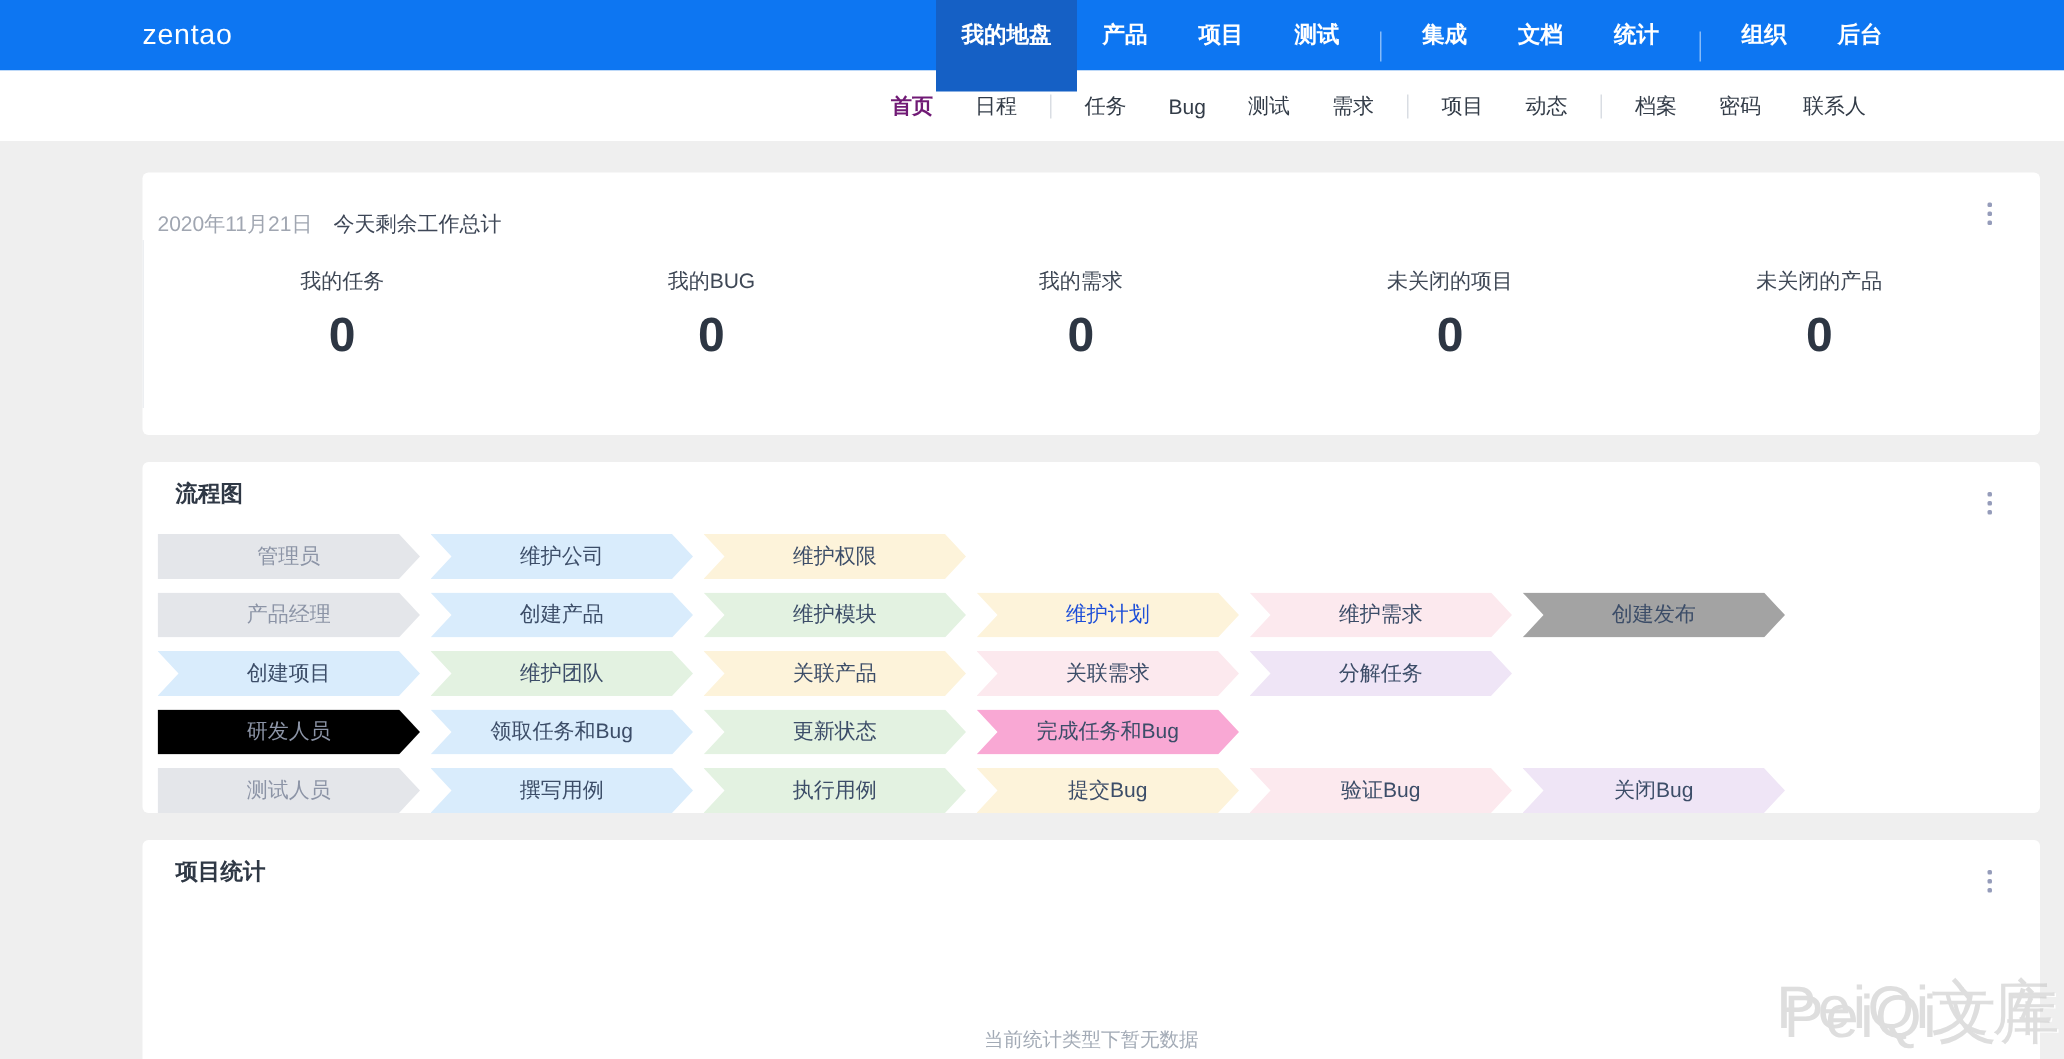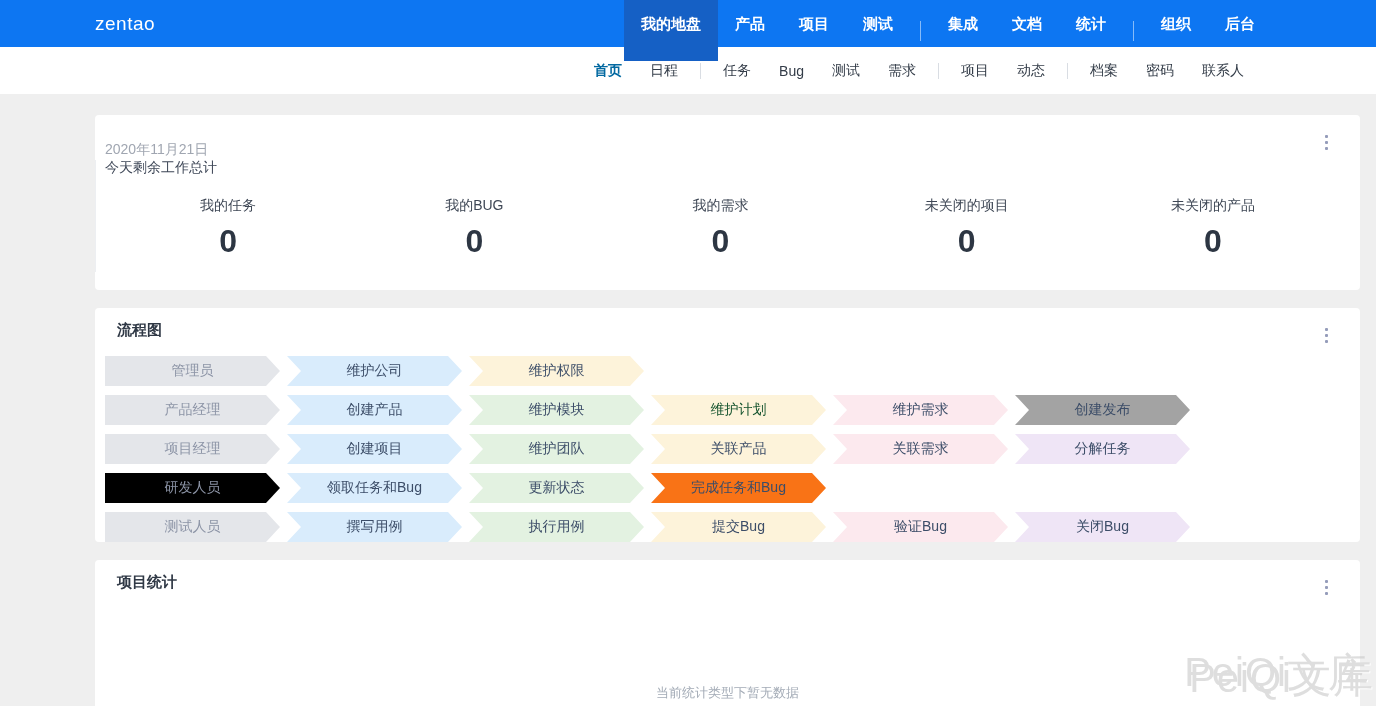--- a/index.html
+++ b/index.html
@@ -33,21 +33,21 @@
   }
   
   .subbar {
     height:47px; background:#fff; display:flex; align-items:center;
   }
   .subnav { margin-left:auto; margin-right:118px; }
   .subnav ul { display:flex; list-style:none; align-items:center; }
   .subnav li.item {
     padding:0 14px; font-size:14px; color:#333c48; cursor:pointer; white-space:nowrap;
   }
-  .subnav li.item.active { color:#0369a1; font-weight:700; }
+  .subnav li.item.active { color:#701a75; font-weight:700; }
   .subnav li.divider { width:1px; height:16px; background:#d9dde3; margin:0 8px; }
   
   main { padding:21px 16px 0 95px; }
   .card {
     background:#fff; border-radius:4px; margin-bottom:18px; position:relative;
   }
   .kebab {
     position:absolute; top:16px; right:28px;
     background:none; border:none; cursor:pointer;
     display:flex; flex-direction:column; gap:3px; padding:4px;
@@ -69,21 +69,21 @@
   .steps li::before {
     content:""; position:absolute; left:0; top:50%; transform:translateY(-50%);
     width:10px; height:10px; border:1px solid #dfe3e8; border-radius:50%;
     background:#fff; z-index:1;
   }
   .w-right { flex:1; padding-top:26px; position:relative; }
   .w-right::before {
     content:""; position:absolute; left:0; top:45px; height:112px;
     width:1px; background:#edeff2;
   }
-  .date-row { padding-left:10px; font-size:14px; display:flex; margin-bottom:20px;flex-direction:column; }
+  .date-row { padding-left:10px; font-size:14px; display:flex; gap:14px; margin-bottom:20px; }
   .date-text { color:#a0a6b1; }
   .summary-text { color:#3e4757; }
   .stats { display:flex; padding:0 24px 0 10px; }
   .stat { flex:1; text-align:center; }
   .stat-label { font-size:14px; color:#3e4755; }
   .stat-value { font-size:32px; font-weight:700; color:#2d3643; margin-top:8px; }
   
   .card-flow { padding:12px 0 0 0; }
   .card-title { font-size:15px; font-weight:700; color:#2f3845; margin:0 0 16px 22px; line-height:20px; }
   .flow { padding-left:10px; }
@@ -199,37 +199,36 @@
     <div class="flow" id="flow-rows">
         <div class="flow-row">
           <div class="chev first" style="background: rgb(228, 230, 234); color: rgb(140, 148, 166);">管理员</div>
           <div class="chev" style="background: rgb(217, 236, 252); color: rgb(60, 77, 104);">维护公司</div>
           <div class="chev" style="background: rgb(253, 243, 218); color: rgb(60, 77, 104);">维护权限</div>
         </div>
         <div class="flow-row">
           <div class="chev first" style="background: rgb(228, 230, 234); color: rgb(140, 148, 166);">产品经理</div>
           <div class="chev" style="background: rgb(217, 236, 252); color: rgb(60, 77, 104);">创建产品</div>
           <div class="chev" style="background: rgb(227, 242, 225); color: rgb(60, 77, 104);">维护模块</div>
-          <div class="chev" style="background: rgb(253, 243, 218); color: #14532d;">维护计划</div>
+          <div class="chev" style="background: rgb(253, 243, 218); color: #1d4ed8;">维护计划</div>
           <div class="chev" style="background: rgb(252, 233, 238); color: rgb(60, 77, 104);">维护需求</div>
           <div class="chev" style="background: #a3a3a3; color: rgb(60, 77, 104);">创建发布</div>
         </div>
         <div class="flow-row">
-          <div class="chev first" style="background: rgb(228, 230, 234); color: rgb(140, 148, 166);">项目经理</div>
           <div class="chev" style="background: rgb(217, 236, 252); color: rgb(60, 77, 104);">创建项目</div>
           <div class="chev" style="background: rgb(227, 242, 225); color: rgb(60, 77, 104);">维护团队</div>
           <div class="chev" style="background: rgb(253, 243, 218); color: rgb(60, 77, 104);">关联产品</div>
           <div class="chev" style="background: rgb(252, 233, 238); color: rgb(60, 77, 104);">关联需求</div>
           <div class="chev" style="background: rgb(239, 229, 246); color: rgb(60, 77, 104);">分解任务</div>
         </div>
         <div class="flow-row">
           <div class="chev first" style="background: #000000; color: rgb(140, 148, 166);">研发人员</div>
           <div class="chev" style="background: rgb(217, 236, 252); color: rgb(60, 77, 104);">领取任务和Bug</div>
           <div class="chev" style="background: rgb(227, 242, 225); color: rgb(60, 77, 104);">更新状态</div>
-          <div class="chev" style="background: #f97316; color: rgb(60, 77, 104);">完成任务和Bug</div>
+          <div class="chev" style="background: #f9a8d4; color: rgb(60, 77, 104);">完成任务和Bug</div>
         </div>
         <div class="flow-row">
           <div class="chev first" style="background: rgb(228, 230, 234); color: rgb(140, 148, 166);">测试人员</div>
           <div class="chev" style="background: rgb(217, 236, 252); color: rgb(60, 77, 104);">撰写用例</div>
           <div class="chev" style="background: rgb(227, 242, 225); color: rgb(60, 77, 104);">执行用例</div>
           <div class="chev" style="background: rgb(253, 243, 218); color: rgb(60, 77, 104);">提交Bug</div>
           <div class="chev" style="background: rgb(252, 233, 238); color: rgb(60, 77, 104);">验证Bug</div>
           <div class="chev" style="background: rgb(239, 229, 246); color: rgb(60, 77, 104);">关闭Bug</div>
         </div>
       </div>

